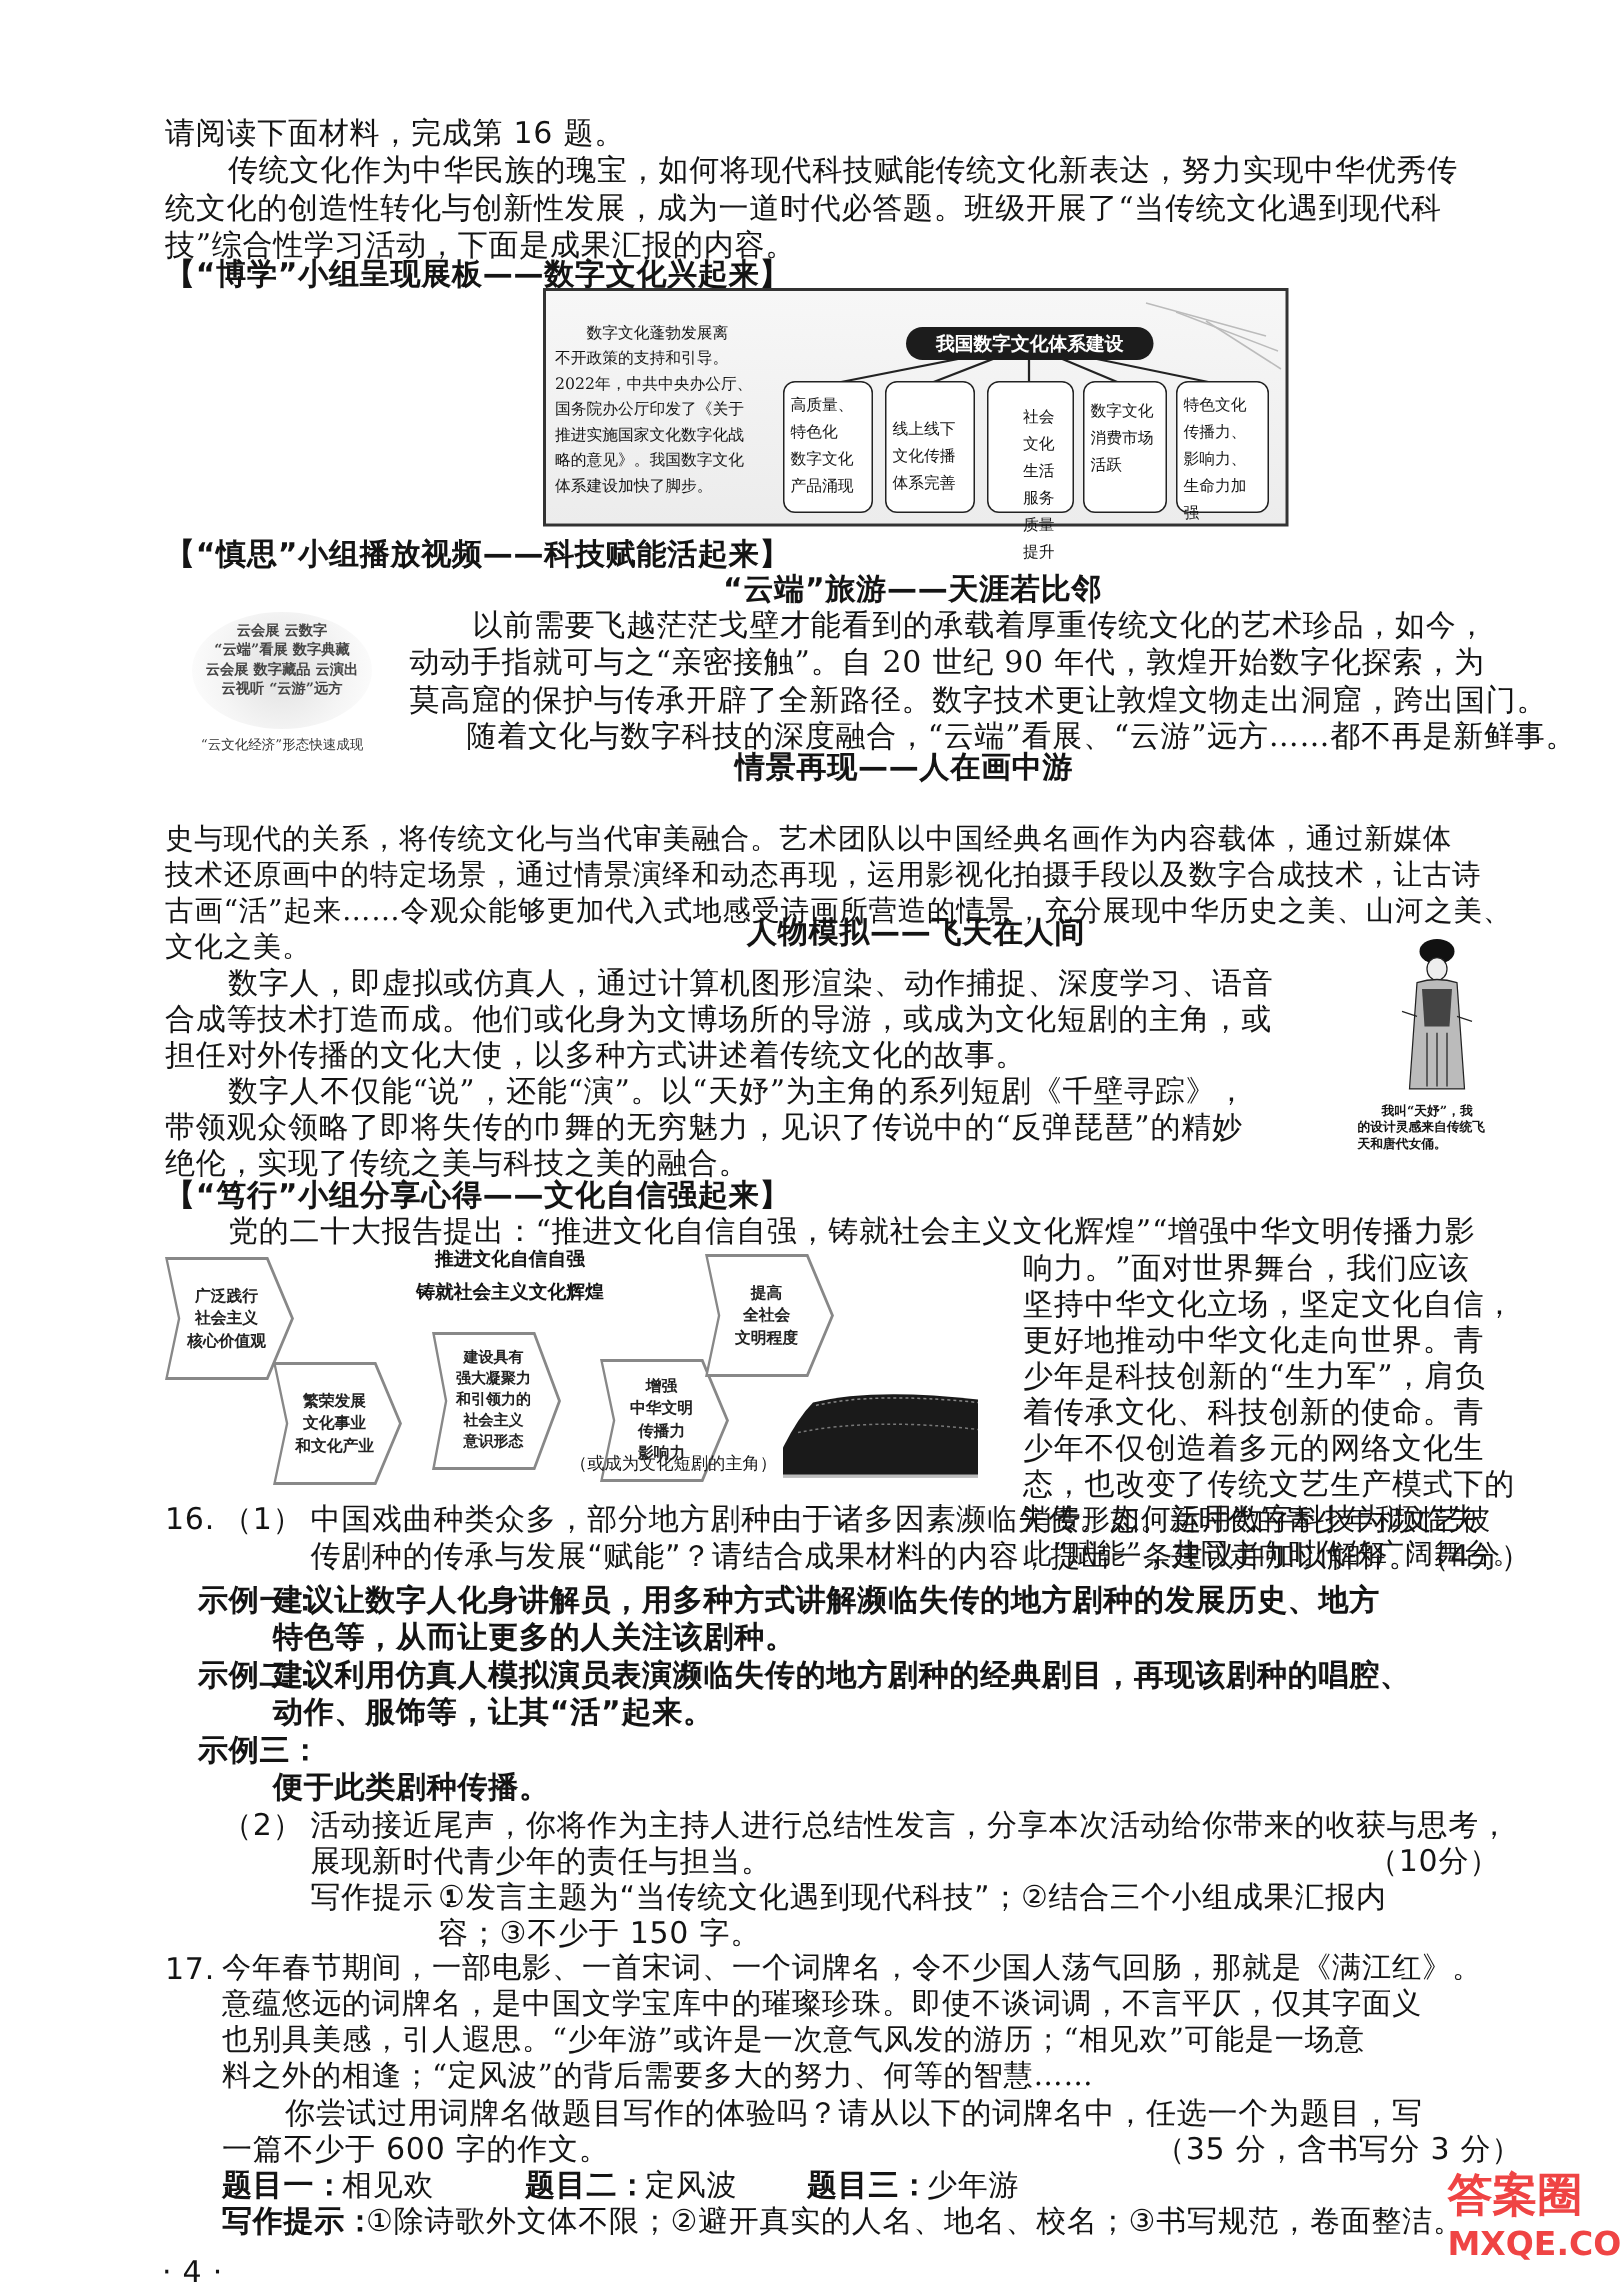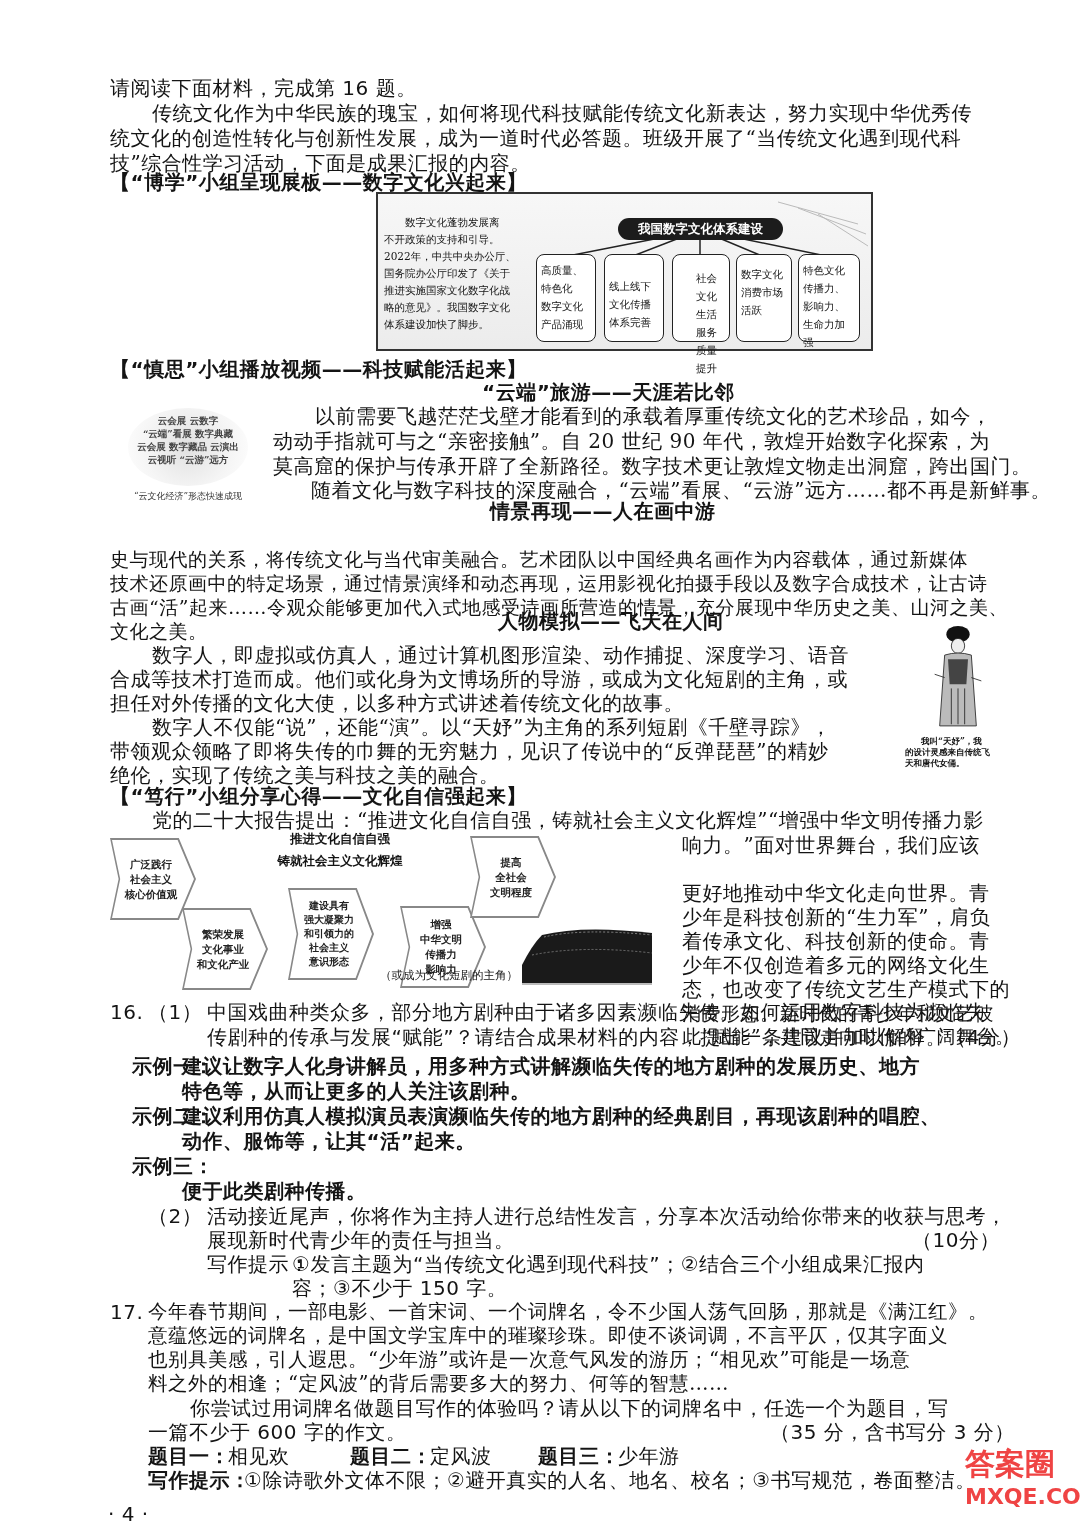--- a/index.html
+++ b/index.html
@@ -5,21 +5,21 @@
   html, body { margin: 0; padding: 0; background: #ffffff; }
   body { width: 1080px; height: 1527px; position: relative; overflow: hidden;
          font-family: "DejaVu Serif", "Liberation Serif", serif; color: #141414; }
   .page { position: absolute; left: 0; top: 0; width: 1080px; height: 1527px; }
   .line { position: absolute; white-space: nowrap; font-size: 20px; line-height: 24px; letter-spacing: 0.5px; }
   .sans { font-family: "DejaVu Sans", "Liberation Sans", sans-serif; }
   .bold { font-weight: bold; }
   .section-head { font-family: "DejaVu Sans", "Liberation Sans", sans-serif; font-size: 20px; font-weight: bold; }
   .sub-head { font-family: "DejaVu Sans", "Liberation Sans", sans-serif; font-size: 20px; font-weight: bold; }
   
-  .board { position: absolute; left: 376px; top: 192px; width: 493px; height: 155px;
+  .board { position: absolute; left: 362px; top: 192px; width: 493px; height: 155px;
            border: 2px solid #333; background: linear-gradient(180deg,#f7f7f7,#ececec); }
   .board-left { position: absolute; left: 6px; top: 20px; width: 140px; font-size: 10.5px; line-height: 17px; }
   .board-title { position: absolute; left: 240px; top: 24px; width: 165px; height: 22px; border-radius: 11px;
                  background: #1c1c1c; color: #fff; font-size: 12.5px; line-height: 22px; text-align: center; font-weight: bold;
                  font-family: "DejaVu Sans", "Liberation Sans", sans-serif; }
   .board-box { position: absolute; top: 60px; height: 88px; border: 1.5px solid #222; border-radius: 8px; background: #fff;
                font-size: 10.5px; line-height: 18px; padding: 6px 4px; box-sizing: border-box; }
   .board-lines { position: absolute; left: 0; top: 0; }
   
   .cloud-fig { position: absolute; left: 118px; top: 408px; width: 140px; height: 95px; font-size: 9px; text-align: center; color: #333; }
@@ -154,20 +154,21 @@
     <div class="feitian-cap">
       <div style="padding-left:16px;">我叫“天妤”，我</div>
       <div>的设计灵感来自传统飞</div>
       <div>天和唐代女俑。</div>
     </div>
   </div>
 
   <div class="line section-head" style="left:110px; top:784px;">【“笃行”小组分享心得——文化自信强起来】</div>
   <div class="line" style="left:152px; top:808px;">党的二十大报告提出：“推进文化自信自强，铸就社会主义文化辉煌”“增强中华文明传播力影</div>
   <div class="line" style="left:682px; top:833px;">响力。”面对世界舞台，我们应该</div>
+  <div class="line" style="left:682px; top:857px;">坚持中华文化立场，坚定文化自信，</div>
   <div class="line" style="left:682px; top:881px;">更好地推动中华文化走向世界。青</div>
   <div class="line" style="left:682px; top:905px;">少年是科技创新的“生力军”，肩负</div>
   <div class="line" style="left:682px; top:929px;">着传承文化、科技创新的使命。青</div>
   <div class="line" style="left:682px; top:953px;">少年不仅创造着多元的网络文化生</div>
   <div class="line" style="left:682px; top:977px;">态，也改变了传统文艺生产模式下的</div>
   <div class="line" style="left:682px; top:1001px; font-size:19px;">消费形态。新时代的青少年和文艺彼</div>
   <div class="line" style="left:682px; top:1024px; font-size:19px;">此“赋能”，共同走向时代的广阔舞台。</div>
 
   <div class="flow" style="top:828px;">
     <div class="flow-title">

